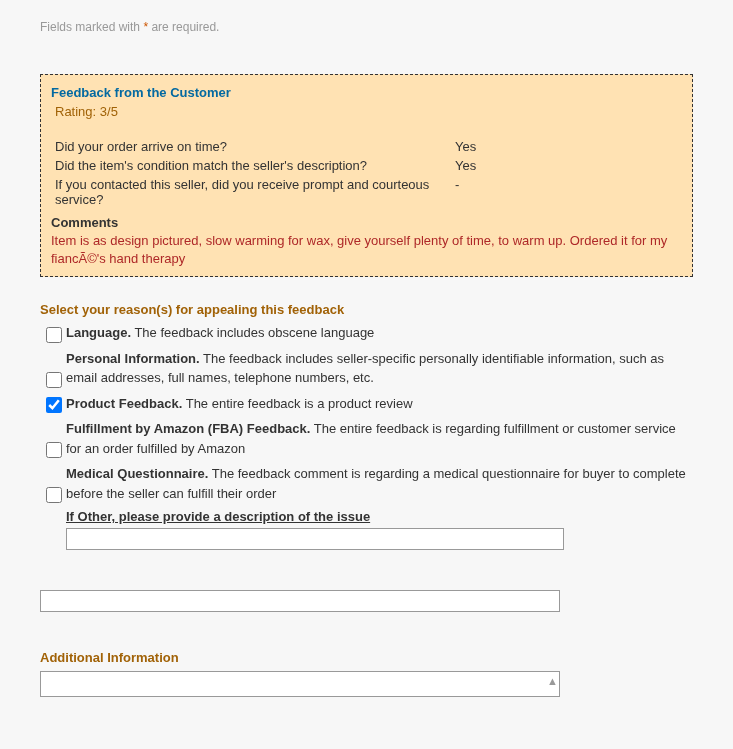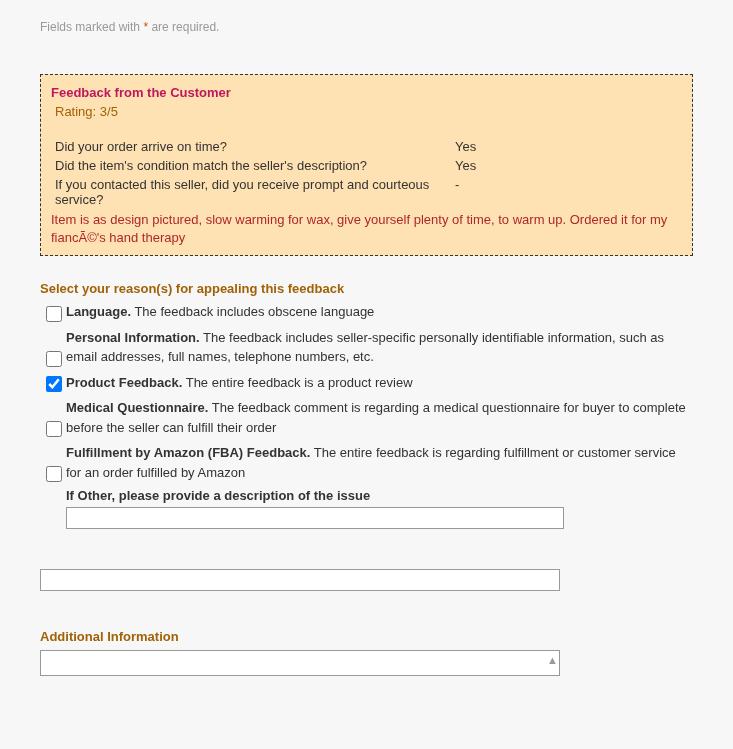--- a/index.html
+++ b/index.html
@@ -25,21 +25,21 @@
   }
   .feedback-box {
     border: 1px dashed #333;
     background: #ffe2b3;
     padding: 10px 10px 8px 10px;
     margin-bottom: 25px;
   }
   .feedback-box .heading {
     font-weight: bold;
     font-size: 13px;
-    color: #be185d;
+    color: #0369a1;
     margin-bottom: 4px;
   }
   .feedback-box .rating {
     margin: 4px 0 20px 4px;
     color: #a16207;
   }
   .qa-row {
     display: flex;
     margin: 4px 0 4px 4px;
     color: #333;
@@ -82,20 +82,21 @@
   .option-text {
     flex: 1;
   }
   .option-text .lead {
     font-weight: bold;
   }
   .sub-label {
     font-weight: bold;
     margin: 6px 0 4px 26px;
     font-size: 13px;
+    text-decoration: underline;
   }
   .sub-input-wrap {
     margin-left: 26px;
   }
   .text-input {
     width: 498px;
     height: 22px;
     border: 1px solid #999;
     background: #fff;
     font-size: 13px;
@@ -152,20 +153,21 @@
       <div class="qa-a">Yes</div>
     </div>
     <div class="qa-row">
       <div class="qa-q">Did the item's condition match the seller's description?</div>
       <div class="qa-a">Yes</div>
     </div>
     <div class="qa-row">
       <div class="qa-q">If you contacted this seller, did you receive prompt and courteous service?</div>
       <div class="qa-a">-</div>
     </div>
+    <div class="comments-head">Comments</div>
     <div class="comments-body">Item is as design pictured, slow warming for wax, give yourself plenty of time, to warm up. Ordered it for my fiancÃ©'s hand therapy</div>
   </div>
 
   <div class="section-title">Select your reason(s) for appealing this feedback</div>
 
   <div class="option-row">
     <input type="checkbox" style="">
     <span class="option-text"><span class="lead">Language.</span><span> The feedback includes obscene language</span></span>
   </div>
 
@@ -174,26 +176,26 @@
     <span class="option-text"><span class="lead">Personal Information.</span><span> The feedback includes seller-specific personally identifiable information, such as email addresses, full names, telephone numbers, etc.</span></span>
   </div>
 
   <div class="option-row">
     <input type="checkbox" checked="" style="">
     <span class="option-text"><span class="lead">Product Feedback.</span><span> The entire feedback is a product review</span></span>
   </div>
 
   <div class="option-row">
     <input type="checkbox" style="">
+    <span class="option-text"><span class="lead">Fulfillment by Amazon (FBA) Feedback.</span><span> The entire feedback is regarding fulfillment or customer service for an order fulfilled by Amazon</span></span>
+  </div>
+
+  <div class="option-row">
+    <input type="checkbox" style="">
     <span class="option-text"><span class="lead">Medical Questionnaire.</span><span> The feedback comment is regarding a medical questionnaire for buyer to complete before the seller can fulfill their order</span></span>
-  </div>
-
-  <div class="option-row">
-    <input type="checkbox" style="">
-    <span class="option-text"><span class="lead">Fulfillment by Amazon (FBA) Feedback.</span><span> The entire feedback is regarding fulfillment or customer service for an order fulfilled by Amazon</span></span>
   </div>
 
 
   <div class="sub-label">If Other, please provide a description of the issue</div>
   <div class="sub-input-wrap">
     <input type="text" class="text-input" value="" style="">
   </div>
 
   <div class="spacer"></div>
 

